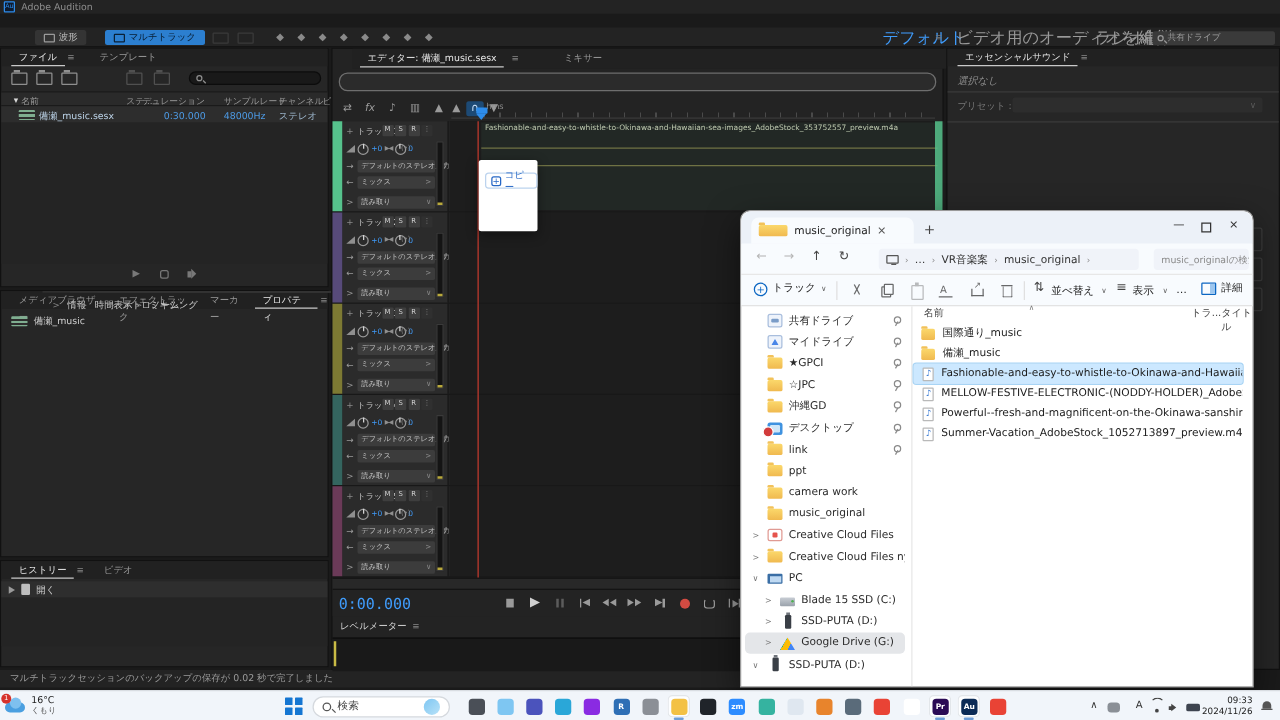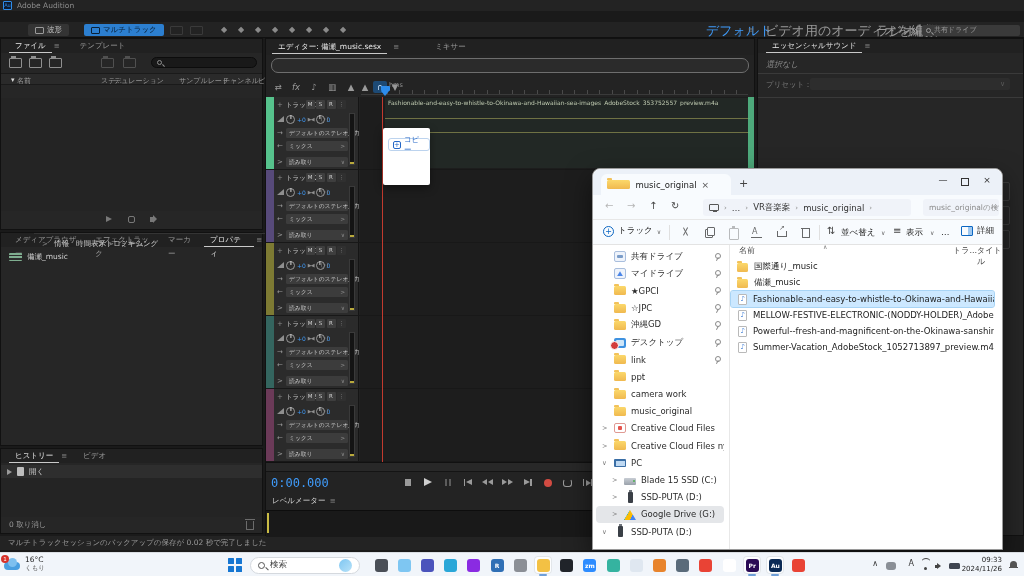--- a/index.html
+++ b/index.html
@@ -67,21 +67,21 @@
 #hist-entry .doc{width:7px;height:9px;background:#bdbdbd;border-radius:1px}
 #hist-entry span{font-size:7.5px;color:#d5d5d5}
 #hist-list{position:absolute;left:0;top:29px;right:0;bottom:16px;background:#242424}
 #hist-foot{position:absolute;left:0;bottom:0;width:100%;height:16px;display:flex;align-items:center;justify-content:space-between;padding:0 8px}
 #hist-foot span{font-size:7.5px;color:#9a9a9a}
 .trash{width:8px;height:9px;border:1px solid #8a8a8a;border-top:none;border-radius:0 0 1px 1px;position:relative;opacity:.7}
 .trash::before{content:"";position:absolute;left:-2px;top:-2px;width:10px;height:1px;background:#8a8a8a}
 #status-bar{left:0;top:536px;width:592px;height:14px;background:#232323;color:#9a9a9a;font-size:7.5px;line-height:14px;padding-left:8px}
 
 #editor{left:265px;top:38px;width:490px;height:498px;background:#232323;border:1px solid #111}
-#ed-tabs{position:absolute;left:0;top:0;width:100%;height:16px;background:#212121;display:flex;align-items:center;padding-left:6px;gap:4px}
+#ed-tabs{position:absolute;left:16px;top:0;width:100%;height:16px;background:#212121;display:flex;align-items:center;padding-left:6px;gap:4px}
 #navigator{position:absolute;left:5px;top:19px;width:478px;height:15px;border:1px solid #6e6e6e;border-radius:7px;background:#2b2b2b}
 #ed-icons{position:absolute;left:0;top:40px;width:100%;height:16px}
 .edic{position:absolute;top:2px;width:14px;height:12px;color:#9a9a9a;font-size:8.5px;line-height:12px;text-align:center}
 .edic.snap{background:#1d4a75;border-radius:2px;color:#cfe6ff}
 #ruler{position:absolute;left:95px;top:40px;right:6px;height:16px;border-bottom:1px solid #3a3a3a;background:
  repeating-linear-gradient(90deg,#4a4a4a 0 1px,transparent 1px 12.48px) 26px 100%/100% 4px no-repeat}
 #ruler .unit{position:absolute;left:28px;top:2px;font-size:6.5px;color:#8f8f8f}
 #ruler-ticks{position:absolute;left:360px;top:42px;width:392px;height:12px}
 #ruler-ticks .tick{position:absolute;top:0;font-size:6.5px;color:#8f8f8f;transform:translateX(-50%)}
 #tracks{position:absolute;left:0;top:58px;width:490px;height:365px}
@@ -344,20 +344,27 @@
     </div>
     <div id="fp-cols">
       <span style="left:16px">名前</span>
       <span style="left:10px;color:#d9d9d9">▾</span>
       <span style="left:100px">ステ...</span>
       <span style="left:113px">デュレーション</span>
       <span style="left:178px">サンプルレート</span>
       <span style="left:222px">チャンネル</span>
       <span style="left:257px">ビ</span>
     </div>
+    <div id="fp-row1">
+      <span class="sesico" style="left:14px;position:absolute;top:3px"></span>
+      <span style="left:30px;color:#bcd3e8">備瀬_music.sesx</span>
+      <span style="left:130px;color:#4d9be6">0:30.000</span>
+      <span style="left:178px;color:#4d9be6">48000Hz</span>
+      <span style="left:222px;color:#9fb9d0">ステレオ</span>
+    </div>
     <div id="fp-list-bg"></div>
     <div id="fp-preview">
       <span class="mini-t play"></span>
       <span class="mini-t loop"></span>
       <span class="mini-t vol"></span>
     </div>
   </div>
 
   <div id="props-panel" class="abs panel">
     <div class="ptabs">
@@ -404,24 +411,20 @@
         <span class="ptab on">ヒストリー</span>
         <span class="pmenu">≡</span>
         <span class="ptab" style="margin-left:10px">ビデオ</span>
       </div>
     <div id="hist-entry">
         <span class="wedge"></span>
         <span class="doc"></span>
         <span>開く</span>
       </div>
     <div id="hist-list"></div>
-    <div id="hist-foot">
-        <span>0 取り消し</span>
-        <span class="trash"></span>
-      </div>
   </div>
   <div id="status-bar" class="abs">マルチトラックセッションのバックアップの保存が 0.02 秒で完了しました</div>
 
   <div id="editor" class="abs">
     <div id="ed-tabs">
       <span class="ptab on">エディター: 備瀬_music.sesx</span>
       <span class="pmenu">≡</span>
       <span class="ptab" style="margin-left:26px">ミキサー</span>
     </div>
     <div id="navigator"></div>

